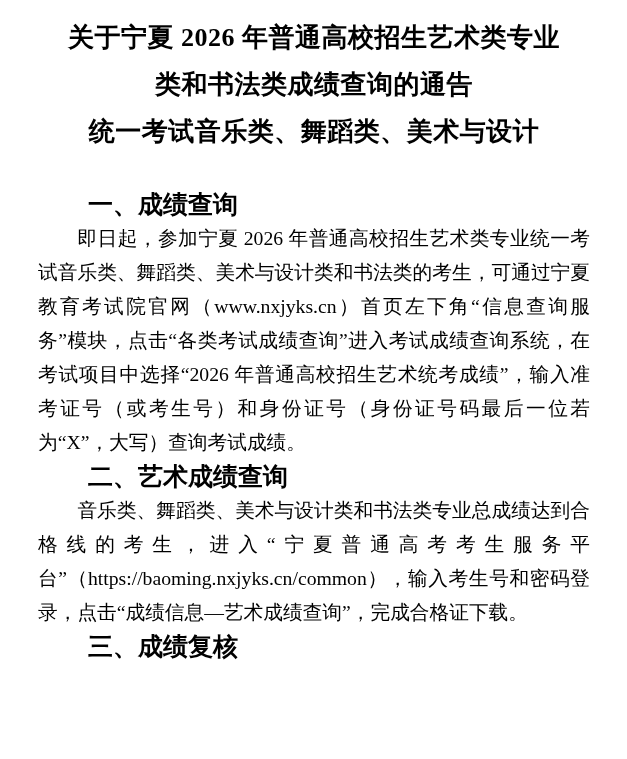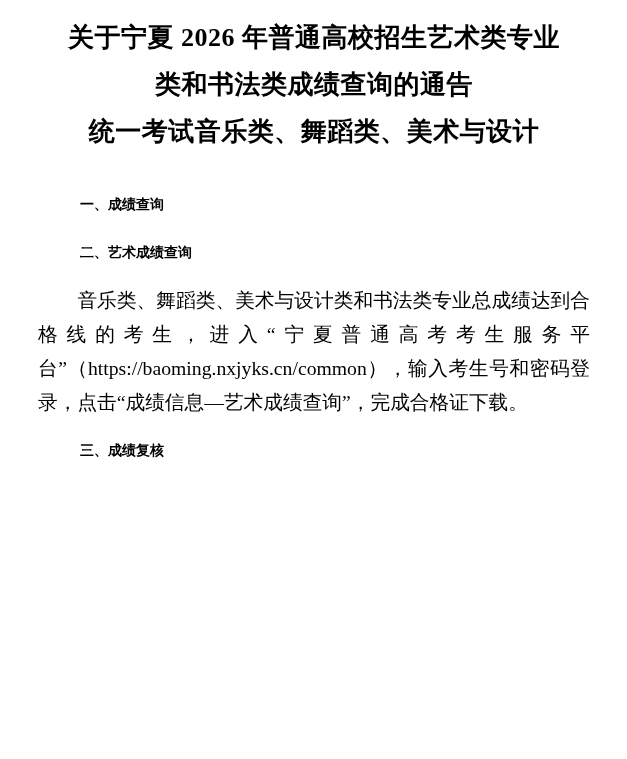--- a/index.html
+++ b/index.html
@@ -32,42 +32,43 @@
   }
   .body-para {
     margin: 0;
     font-size: 19.7px;
     line-height: 34px;
     text-align: justify;
     text-indent: 2em;
     font-family: "Liberation Serif", "DejaVu Serif", serif;
   }
   .section-heading {
-    margin: 14px;
-    font-size: 14px;
+    margin: 0;
+    font-size: 25px;
     line-height: 34px;
     font-weight: bold;
     text-indent: 2em;
     font-family: "Liberation Sans", "DejaVu Sans", sans-serif;
   }
 </style>
 </head>
 <body>
 
 <div class="page">
 
   <h1 class="doc-title">
     <span class="title-line">关于宁夏 2026 年普通高校招生艺术类专业</span>
     <span class="title-line">类和书法类成绩查询的通告</span>
     <span class="title-line">统一考试音乐类、舞蹈类、美术与设计</span>
   </h1>
 
 
   <h2 class="section-heading">一、成绩查询</h2>
 
+  <p class="body-para">即日起，参加宁夏 2026 年普通高校招生艺术类专业统一考试音乐类、舞蹈类、美术与设计类和书法类的考生，可通过宁夏教育考试院官网（www.nxjyks.cn）首页左下角“信息查询服务”模块，点击“各类考试成绩查询”进入考试成绩查询系统，在考试项目中选择“2026 年普通高校招生艺术统考成绩”，输入准考证号（或考生号）和身份证号（身份证号码最后一位若为“X”，大写）查询考试成绩。</p>
 
   <h2 class="section-heading">二、艺术成绩查询</h2>
 
   <p class="body-para">音乐类、舞蹈类、美术与设计类和书法类专业总成绩达到合格线的考生，进入“宁夏普通高考考生服务平台”（https://baoming.nxjyks.cn/common），输入考生号和密码登录，点击“成绩信息—艺术成绩查询”，完成合格证下载。</p>
 
   <h2 class="section-heading">三、成绩复核</h2>
 
   <p class="body-para"></p>
 
 </div>

